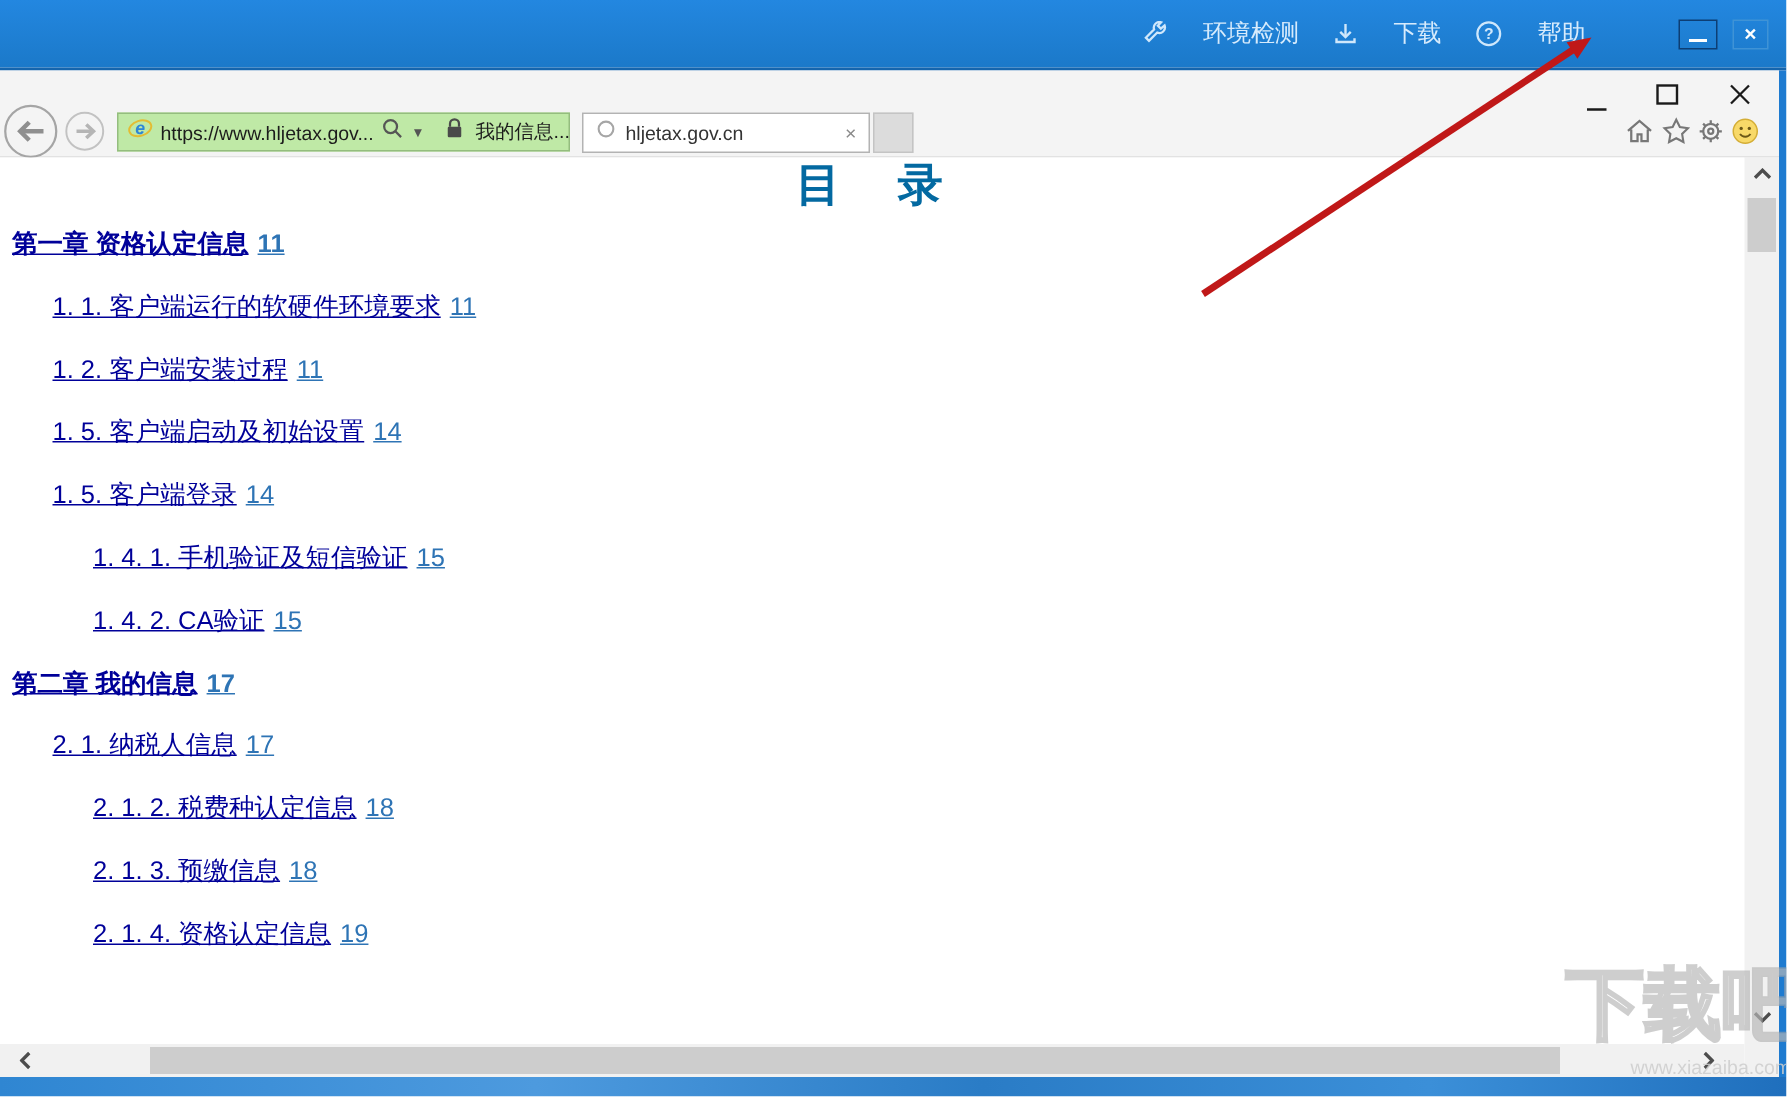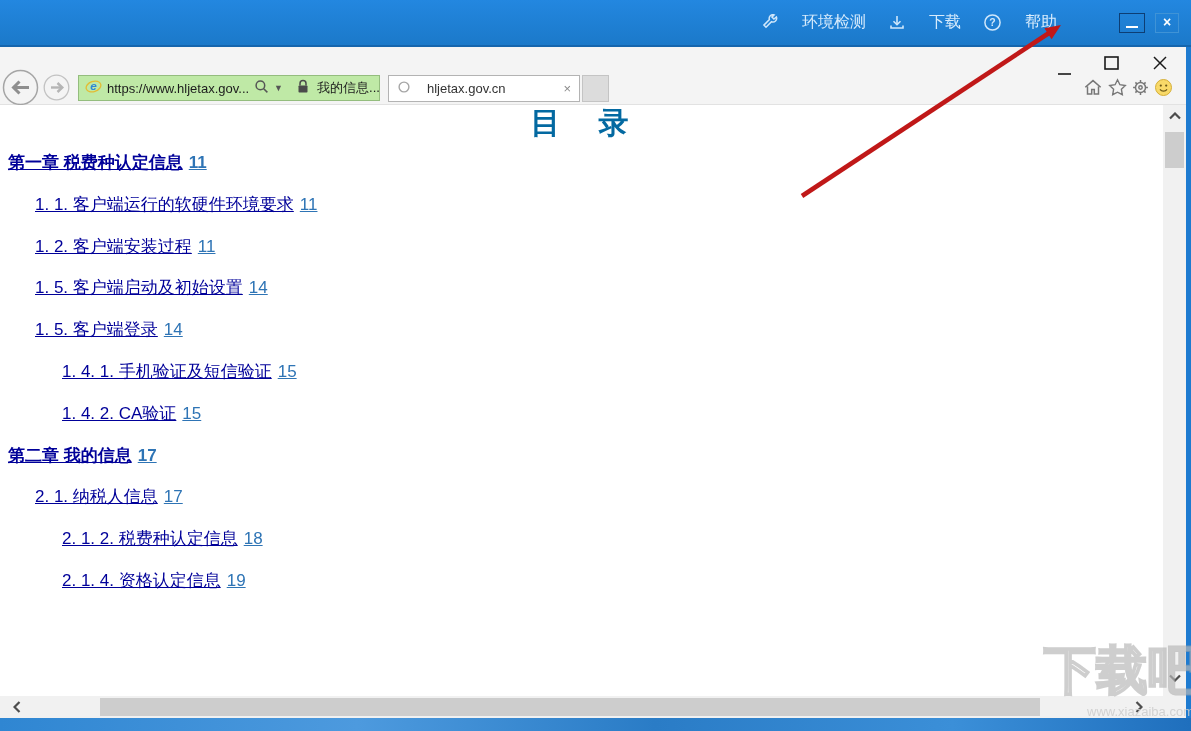--- a/index.html
+++ b/index.html
@@ -42,21 +42,21 @@
     background:#bfe9a6;border:1px solid #94bd7e;box-sizing:border-box;
     display:flex;align-items:center;padding:0 6px;gap:5px;cursor:text;
   }
   .addr .url{font-size:13px;color:#1c1c1c;white-space:nowrap;}
   .addr .ev{font-size:13px;color:#1c1c1c;white-space:nowrap;margin-left:2px;}
   .addr .stop{color:#333;font-size:13px;font-weight:bold;margin-left:4px;cursor:pointer}
   .addr .dd{font-size:9px;color:#555;cursor:pointer}
   .tab{
     position:absolute;left:388px;top:75px;width:192px;height:27px;
     background:#ffffff;border:1px solid #b3b3b3;box-sizing:border-box;
-    display:flex;align-items:center;padding:0 8px;gap:16px;cursor:pointer;
+    display:flex;align-items:center;padding:0 8px;gap:6px;cursor:pointer;
   }
   .tab .t{font-size:13px;color:#333;flex:1;white-space:nowrap;overflow:hidden}
   .tab .x{color:#8a8a8a;font-size:13px;cursor:pointer}
   .newtab{
     position:absolute;left:582px;top:75px;width:27px;height:27px;
     background:#dcdcdc;border:1px solid #c4c4c4;box-sizing:border-box;cursor:pointer;
   }
   .winctl{position:absolute;cursor:pointer}
   .chrome-icons{position:absolute;top:78px;cursor:pointer}
   
@@ -239,30 +239,31 @@
       <circle cx="9.5" cy="9.5" r="8" fill="#f8d968" stroke="#d4ae37"></circle>
       <circle cx="6.8" cy="7.6" r="1.1" fill="#6b5716"></circle>
       <circle cx="12.2" cy="7.6" r="1.1" fill="#6b5716"></circle>
       <path d="M6 11.3a4.3 4.3 0 0 0 7 0" fill="none" stroke="#6b5716" stroke-width="1.3"></path>
     </svg>
 </div>
 
 <div class="doc">
   <div class="doc-title">目　录</div>
   <div class="toc">
-    <div class="toc-line lvl0"><a class="toc-link">第一章  税费种认定信息</a><a class="toc-page">11</a></div>
+    <div class="toc-line lvl0"><a class="toc-link">第一章  资格认定信息</a><a class="toc-page">11</a></div>
     <div class="toc-line lvl1"><a class="toc-link">1. 1. 客户端运行的软硬件环境要求</a><a class="toc-page">11</a></div>
     <div class="toc-line lvl1"><a class="toc-link">1. 2. 客户端安装过程</a><a class="toc-page">11</a></div>
     <div class="toc-line lvl1"><a class="toc-link">1. 5. 客户端启动及初始设置</a><a class="toc-page">14</a></div>
     <div class="toc-line lvl1"><a class="toc-link">1. 5. 客户端登录</a><a class="toc-page">14</a></div>
     <div class="toc-line lvl2"><a class="toc-link">1. 4. 1. 手机验证及短信验证</a><a class="toc-page">15</a></div>
     <div class="toc-line lvl2"><a class="toc-link">1. 4. 2. CA验证</a><a class="toc-page">15</a></div>
     <div class="toc-line lvl0"><a class="toc-link">第二章  我的信息</a><a class="toc-page">17</a></div>
     <div class="toc-line lvl1"><a class="toc-link">2. 1. 纳税人信息</a><a class="toc-page">17</a></div>
     <div class="toc-line lvl2"><a class="toc-link">2. 1. 2. 税费种认定信息</a><a class="toc-page">18</a></div>
+    <div class="toc-line lvl2"><a class="toc-link">2. 1. 3. 预缴信息</a><a class="toc-page">18</a></div>
     <div class="toc-line lvl2"><a class="toc-link">2. 1. 4. 资格认定信息</a><a class="toc-page">19</a></div>
   </div>
 </div>
 
 <div class="vscroll">
   <div class="varrow" style="top:0">
     <svg width="12" height="8" viewBox="0 0 12 8">
         <path d="M1 6.5 6 1.5 11 6.5" fill="none" stroke="#4d4d4d" stroke-width="2.2"></path>
       </svg>
   </div>

